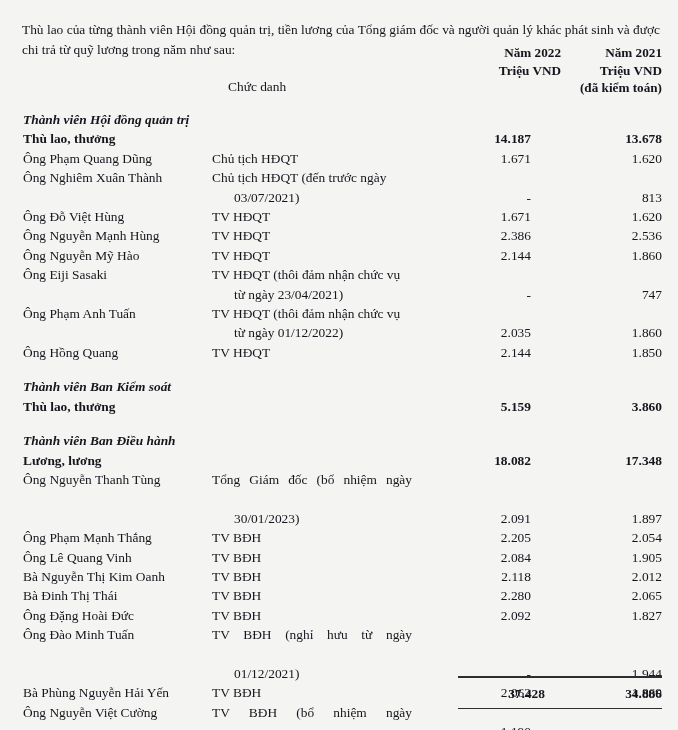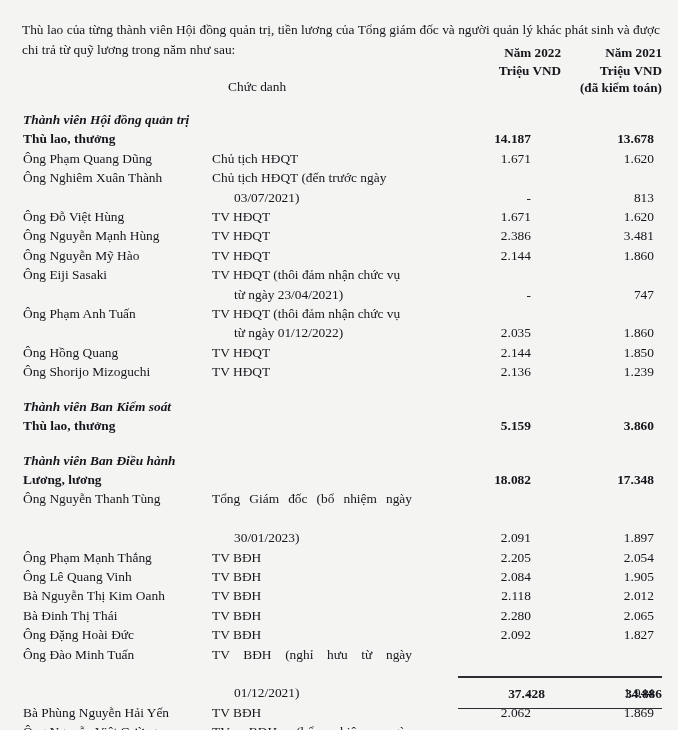--- a/index.html
+++ b/index.html
@@ -101,21 +101,21 @@
     content: "";
     display: inline-block;
     width: 100%;
   }
 
   td.num {
     text-align: right;
     padding-right: 17px;
     white-space: nowrap;
   }
-  td.num.v21 { padding-right: 24px; }
+  td.num.v21 { padding-right: 16px; }
 
   tr.section-title td {
     font-style: italic;
     font-weight: bold;
     padding-top: 0;
   }
   tr.subtotal td { font-weight: bold; }
 
   tr.spacer td { height: 15px; line-height: 15px; font-size: 0; }
 
@@ -207,21 +207,21 @@
         <tr>
           <td class="name">Ông Đỗ Việt Hùng</td>
           <td class="role">TV HĐQT</td>
           <td class="num v22">1.671</td>
           <td class="num v21">1.620</td>
         </tr>
         <tr>
           <td class="name">Ông Nguyễn Mạnh Hùng</td>
           <td class="role">TV HĐQT</td>
           <td class="num v22">2.386</td>
-          <td class="num v21">3.481</td>
+          <td class="num v21">2.536</td>
         </tr>
         <tr>
           <td class="name">Ông Nguyễn Mỹ Hào</td>
           <td class="role">TV HĐQT</td>
           <td class="num v22">2.144</td>
           <td class="num v21">1.860</td>
         </tr>
         <tr>
           <td class="name">Ông Eiji Sasaki</td>
           <td class="role">
@@ -238,26 +238,20 @@
             <span class="cont">từ ngày 01/12/2022)</span>
           </td>
           <td class="num v22 bottom">2.035</td>
           <td class="num v21 bottom">1.860</td>
         </tr>
         <tr>
           <td class="name">Ông Hồng Quang</td>
           <td class="role">TV HĐQT</td>
           <td class="num v22">2.144</td>
           <td class="num v21">1.850</td>
-        </tr>
-        <tr>
-          <td class="name">Ông Shorijo Mizoguchi</td>
-          <td class="role">TV HĐQT</td>
-          <td class="num v22">2.136</td>
-          <td class="num v21">1.239</td>
         </tr>
         <tr class="spacer">
           <td colspan="4"></td>
         </tr>
         <tr class="section-title">
           <td class="name">Thành viên Ban Kiểm soát</td>
           <td colspan="3"></td>
         </tr>
         <tr class="subtotal">
           <td class="name">Thù lao, thưởng</td>

